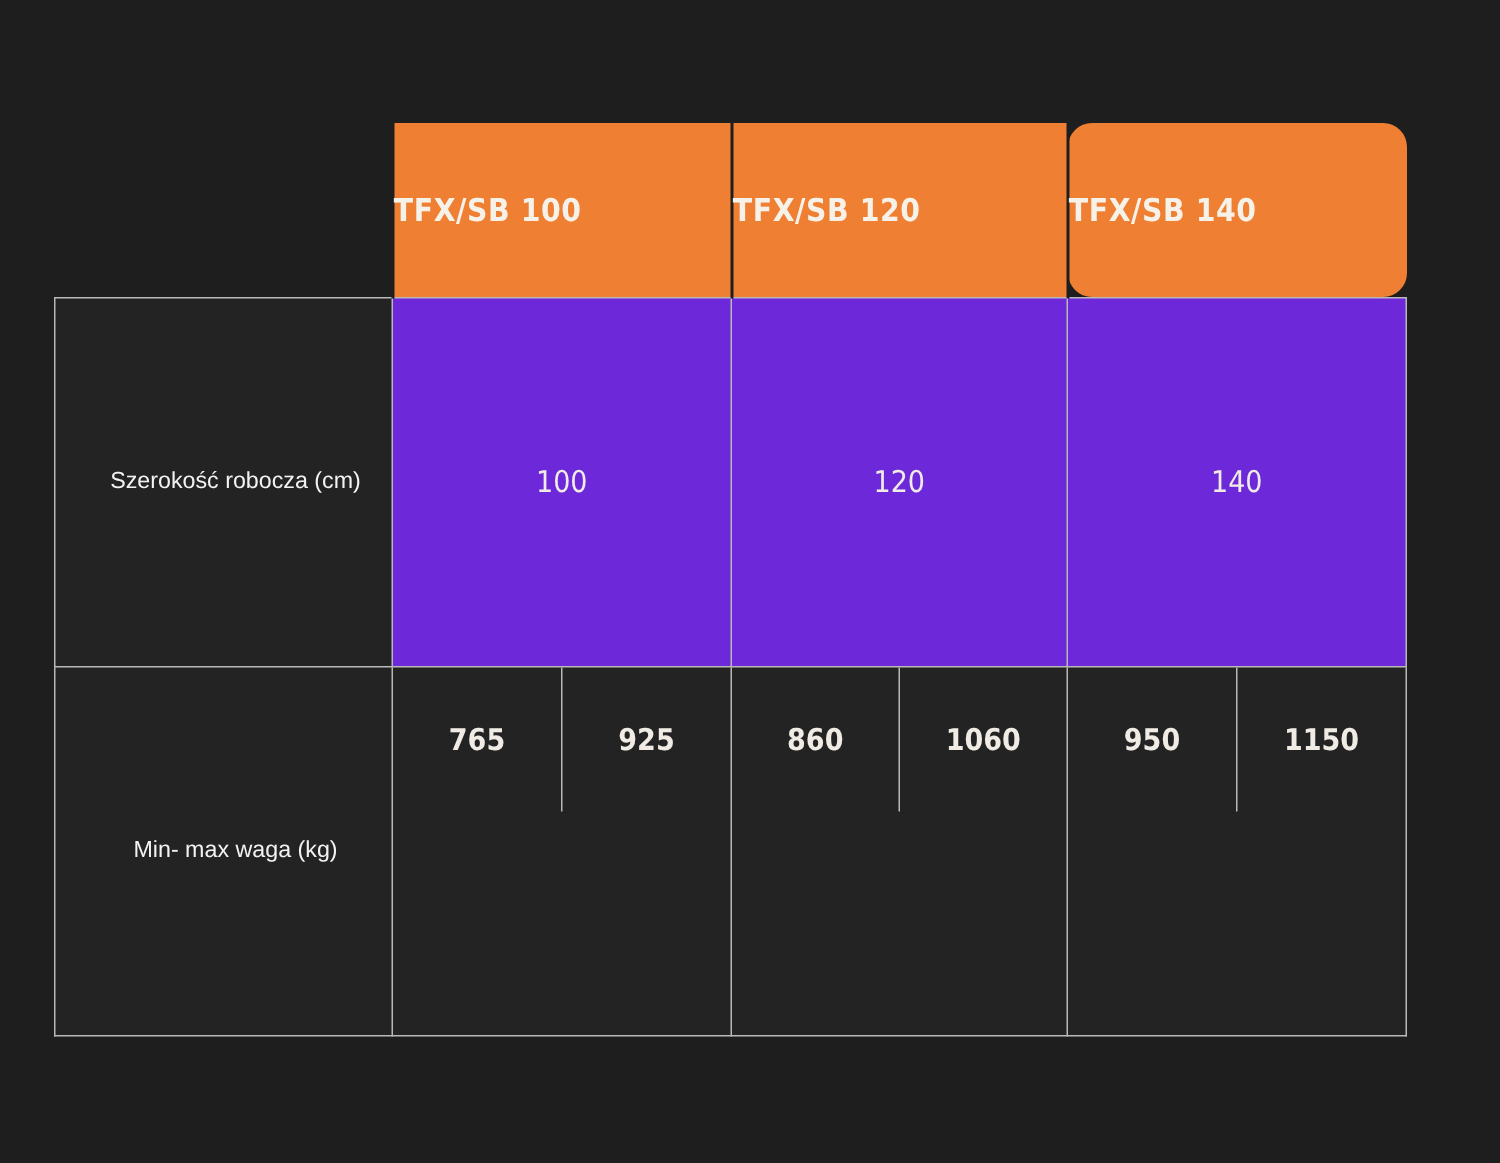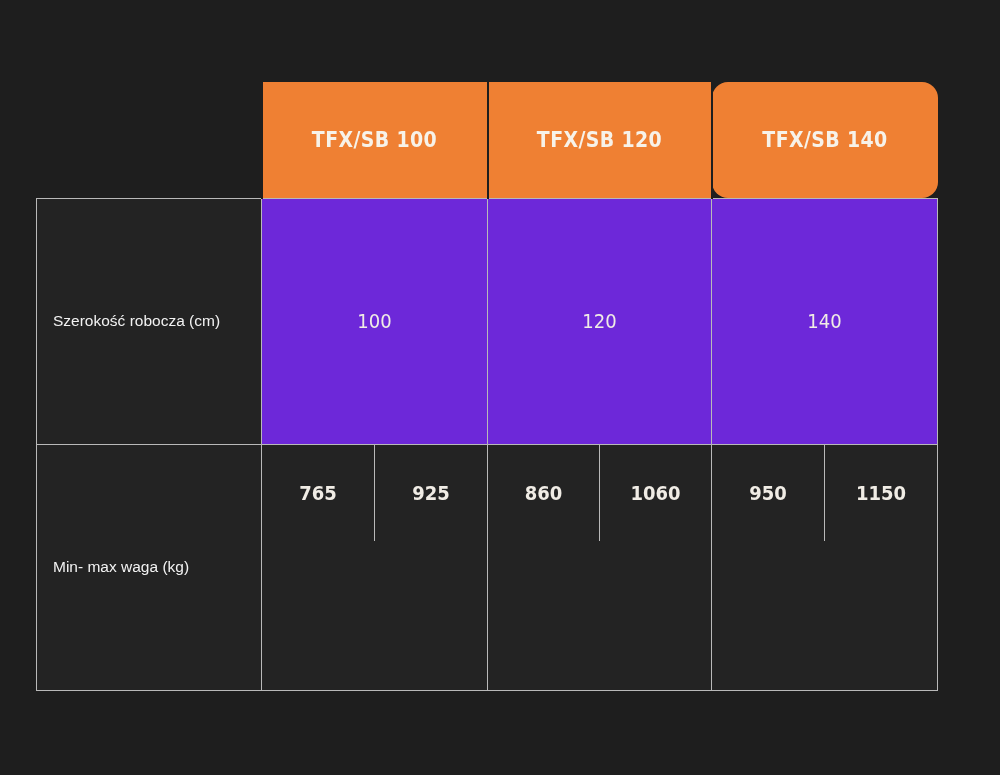--- a/index.html
+++ b/index.html
@@ -46,42 +46,42 @@
   }
 
   th.model-head {
     background: #ef8033;
     color: #f7f2e9;
     font-family: "Liberation Sans Narrow", "DejaVu Sans Condensed", "Liberation Sans", sans-serif;
     font-stretch: condensed;
     font-weight: bold;
     font-size: 21px;
     letter-spacing: 0.4px;
-    text-align: center;
+    text-align: left;
     vertical-align: middle;
     border-left: 2px solid #1e1e1e;
     border-right: 2px solid #1e1e1e;
     border-top: none;
     border-bottom: none;
     padding: 0;
   }
   th.model-head:first-of-type { border-left: none; }
   th.model-head:last-of-type { border-right: none; border-radius: 16px; }
 
   
   tr.data-row { height: 98px; }
 
   td.row-label {
     background: #232323;
     border: 1px solid #b9b9b9;
     color: #f2f2f2;
     font-family: "Liberation Sans", sans-serif;
     font-weight: normal;
     font-size: 15.5px;
-    text-align: left;
+    text-align: center;
     vertical-align: middle;
     padding: 0 0 0 16px;
   }
 
   td.value-cell {
     background: #6d28d9;
     border: 1px solid #b9b9b9;
     color: #f0ece5;
     font-family: "Liberation Sans Narrow", "DejaVu Sans Condensed", "Liberation Sans", sans-serif;
     font-stretch: condensed;

